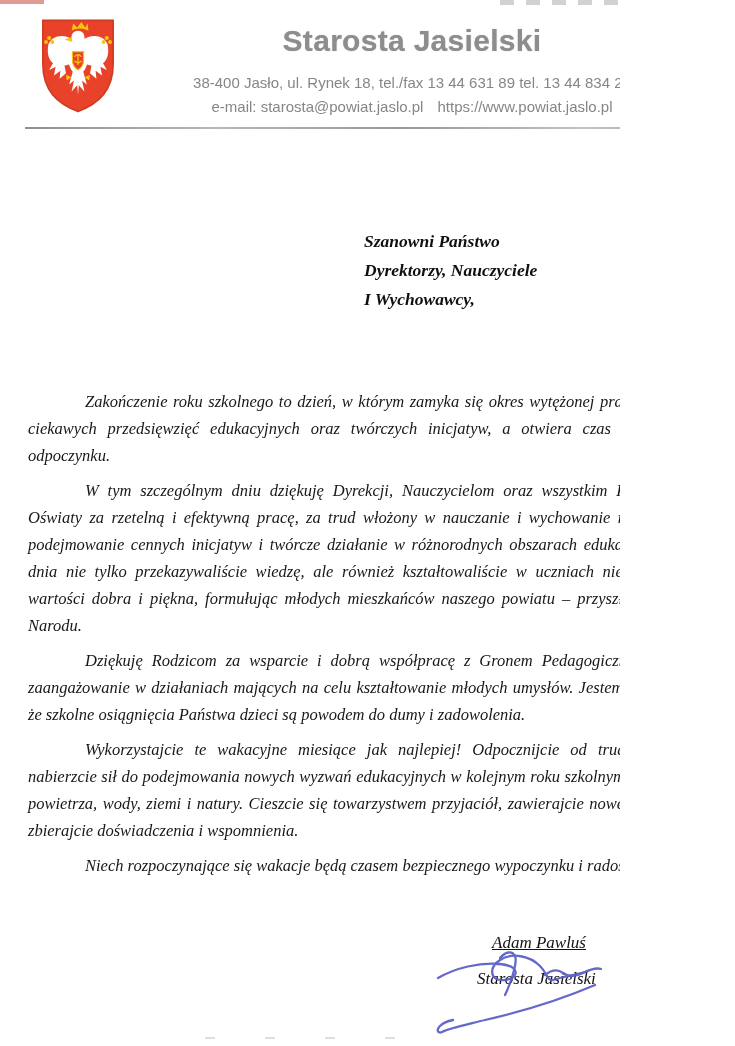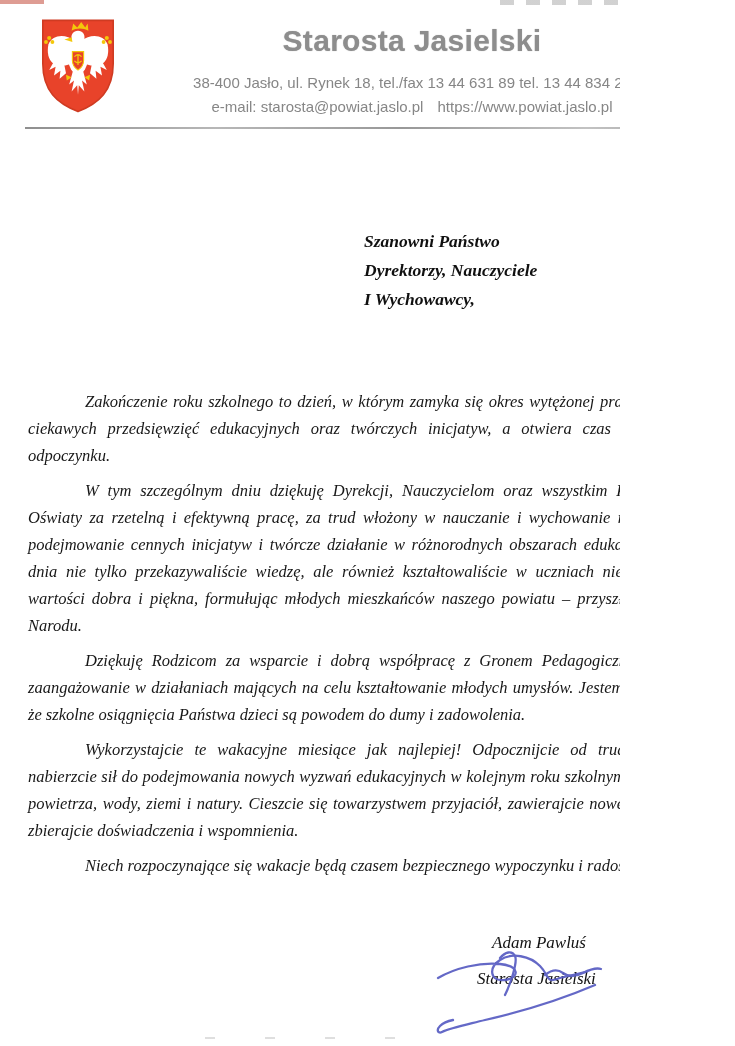--- a/index.html
+++ b/index.html
@@ -32,21 +32,21 @@
   .salutation{position:absolute;left:364px;top:227px;font-style:italic;font-weight:bold;
               font-size:17.5px;line-height:29px;color:#101010;}
 
   
   .letter-body{position:absolute;left:28px;top:388px;width:680px;
                font-style:italic;font-size:16.5px;line-height:27px;color:#171717;
                text-align:justify;}
   .letter-body p{margin:0 0 8px 0;text-indent:57px;}
 
   
-  .sig-name{position:absolute;left:492px;top:933px;font-style:italic;font-size:17px;color:#121212;}
+  .sig-name{position:absolute;left:492px;top:933px;font-style:italic;font-size:17px;color:#121212;text-decoration:underline;}
   .sig-title{position:absolute;left:477px;top:969px;font-style:italic;font-size:17px;color:#121212;}
   .sig-scribble{position:absolute;left:413px;top:942px;width:278px;height:102px;}
 </style>
 </head>
 <body>
 
 <div class="page">
 
   <div class="artifact art-red"></div>
   <div class="artifact art-gray-top"></div>

